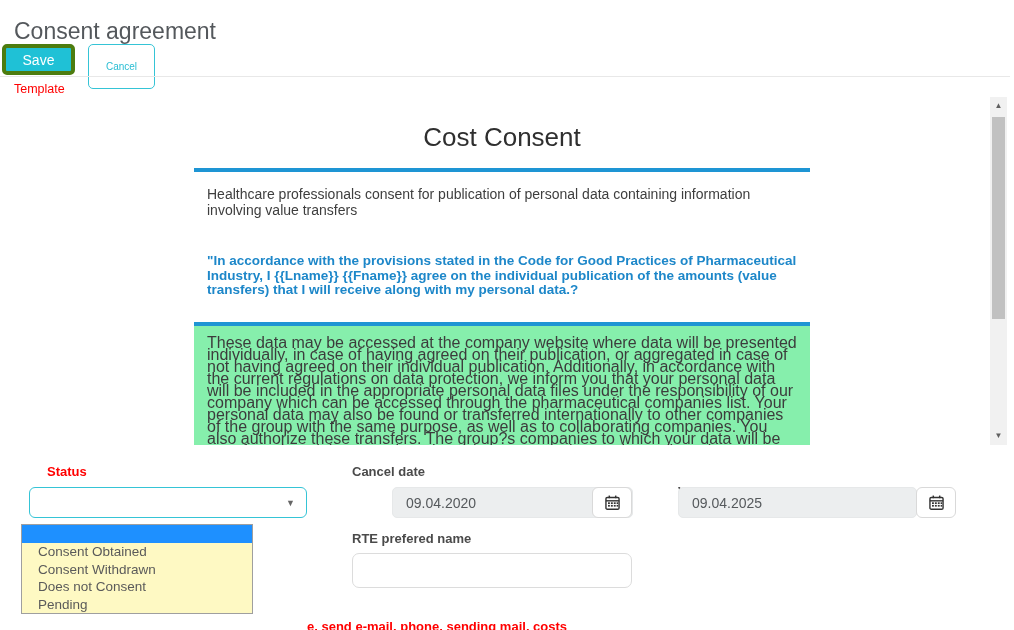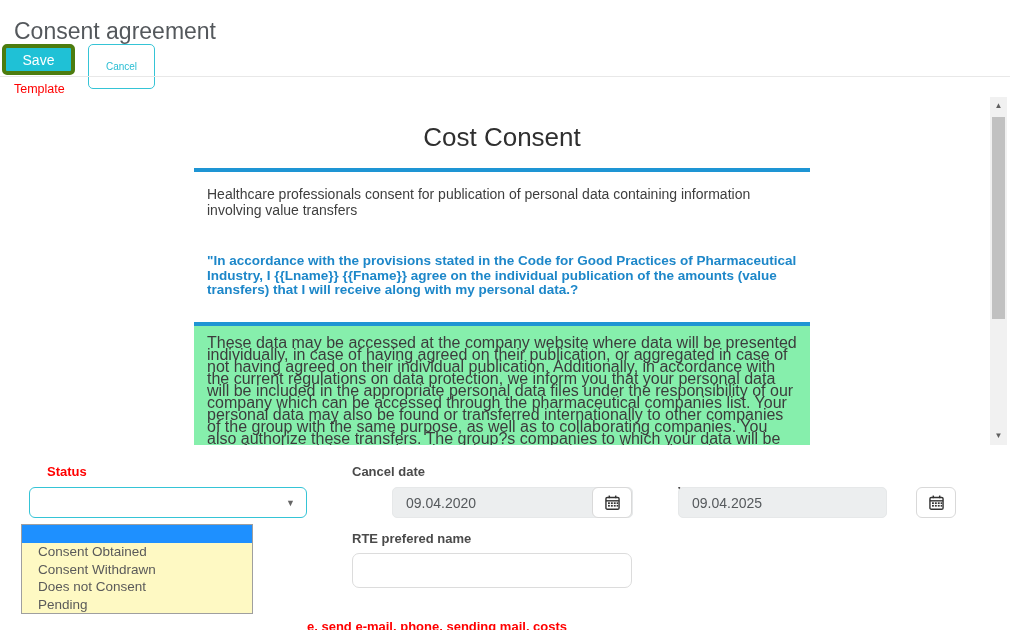--- a/index.html
+++ b/index.html
@@ -65,21 +65,21 @@
   .dd-highlight { height:18px; background:#1e90ff; cursor:pointer; }
   .dd-option { height:17.5px; line-height:17.5px; padding-left:16px; font-size:13.5px; color:#5a5a5a; cursor:pointer; white-space:nowrap; }
 
   .sd-label { left:352px; top:464px; }
   .vt-label { left:678px; top:484px; }
   .date-input {
     height:31px; background:#eceeef; border:1px solid #e6e8e9; border-radius:5px;
     font-size:14px; color:#55595c; padding:0 0 0 13px; font-family:inherit;
   }
   .sd-input { left:352px; top:487px; width:241px;margin-left:40px; }
-  .vt-input { left:678px; top:487px; width:209px; }
+  .vt-input { left:678px; top:487px; width:239px; }
   .cal-btn {
     top:487px; width:40px; height:31px; background:#fff; border:1px solid #d9d9d9;
     border-radius:6px; cursor:pointer; display:flex; align-items:center; justify-content:center; padding:0;
   }
   .sd-btn { left:592px; }
   .vt-btn { left:916px; }
 
   .rte-label { left:352px; top:531px; }
   .rte-input {
     left:352px; top:553px; width:280px; height:35px;

